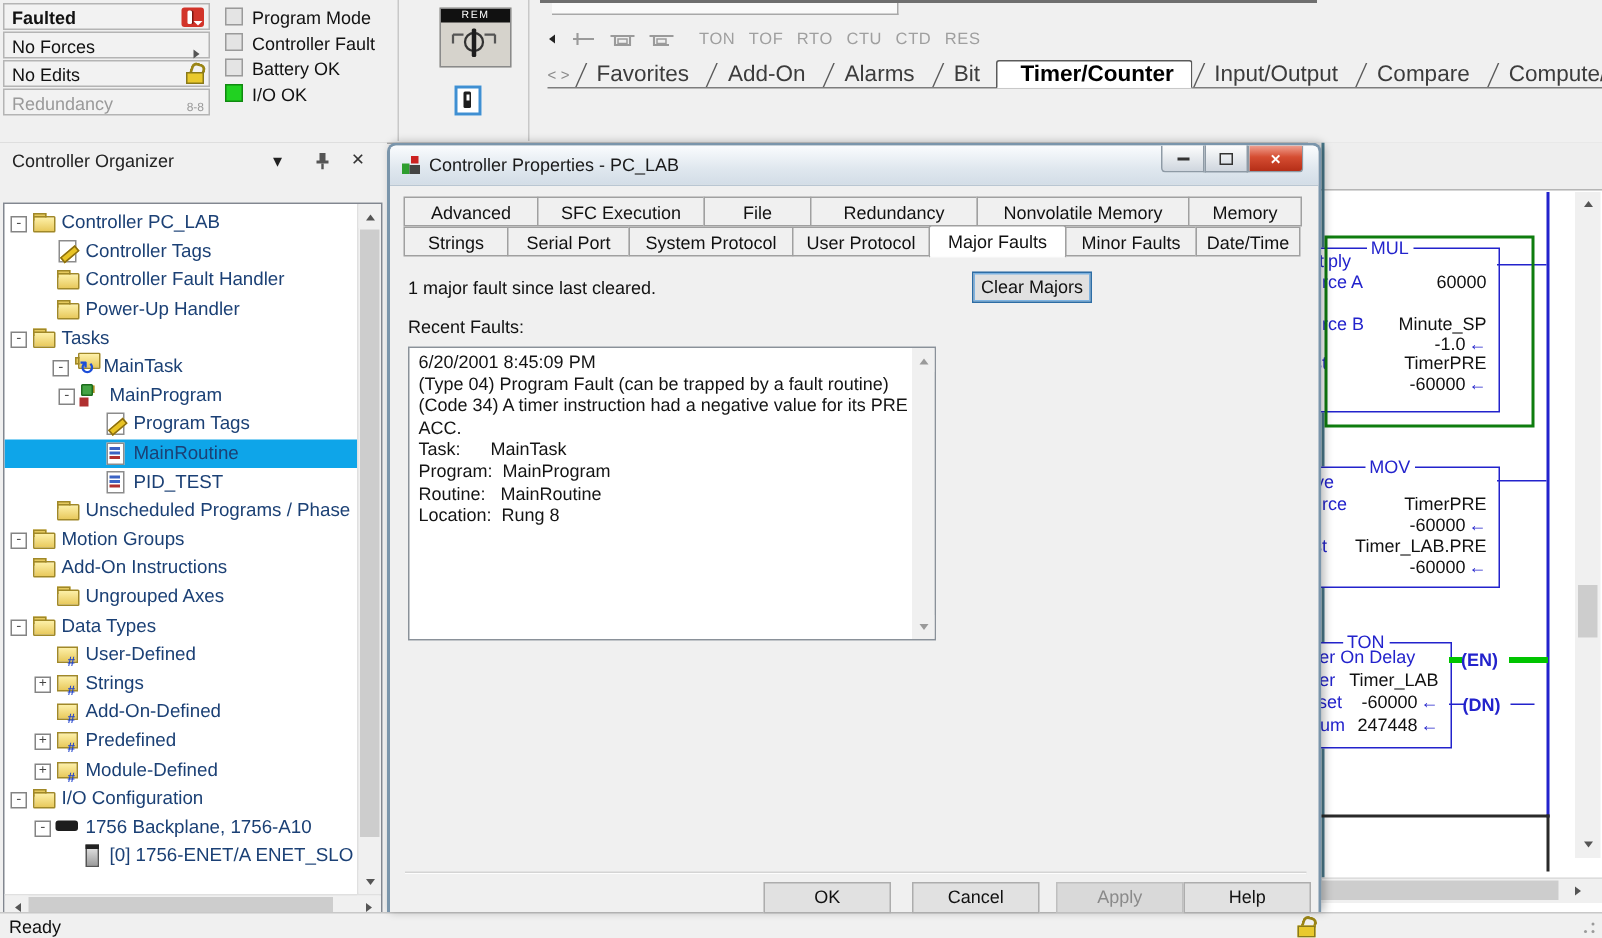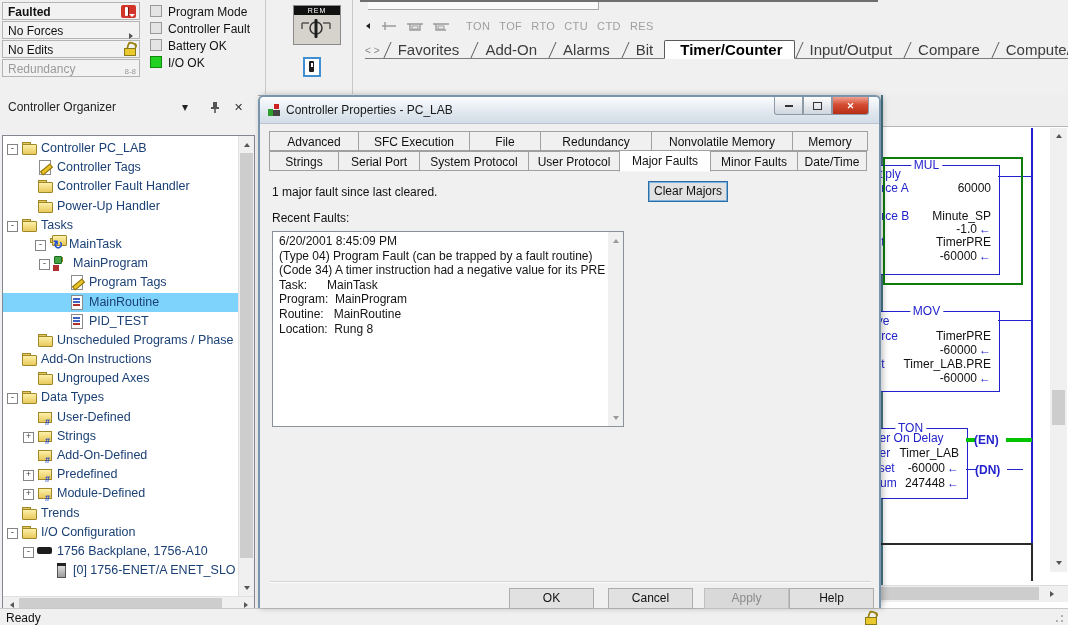--- a/index.html
+++ b/index.html
@@ -43,21 +43,21 @@
   .tu{width:0;height:0;border-left:3px solid transparent;border-right:3px solid transparent;border-bottom:4px solid #555}
   .td{width:0;height:0;border-left:3px solid transparent;border-right:3px solid transparent;border-top:4px solid #555}
   .tl{width:0;height:0;border-top:3px solid transparent;border-bottom:3px solid transparent;border-right:4px solid #555}
   .tr{width:0;height:0;border-top:3px solid transparent;border-bottom:3px solid transparent;border-left:4px solid #555}
 
   
   #organizer{left:0;top:95px;width:258px;height:506px;background:#f0f0f0}
   #orghdr{position:absolute;left:0;top:0;width:100%;height:24px;line-height:24px;padding-left:8px;box-sizing:border-box;color:#222}
   #treebox{position:absolute;left:2px;top:40px;width:253px;height:478px;background:#fff;border:1px solid #828790;box-sizing:border-box;overflow:hidden}
   .trow{height:19.2px;line-height:19.2px;white-space:nowrap;overflow:hidden;color:#1b4075;font-size:12.5px}
-  .trow.sel{background:#7dd3fc}
+  .trow.sel{background:#0ea5e9}
   .exp{display:inline-block;width:9px;height:9px;border:1px solid #848484;background:#fff;color:#444;
        font:9px/8px "Liberation Mono",monospace;text-align:center;margin-right:3px;vertical-align:1px}
   .exp.noexp{visibility:hidden}
   .ic{display:inline-block;position:relative;width:17px;height:14px;margin-right:3px;vertical-align:-3px}
   .i-folder::before{content:'';position:absolute;left:1px;top:1px;width:7px;height:3px;background:#e5c95e;border:1px solid #a08828}
   .i-folder::after{content:'';position:absolute;left:1px;top:3px;width:13px;height:9px;background:linear-gradient(#fdf0a8,#e8c95c);border:1px solid #a08828;border-radius:1px}
   .i-tags::before{content:'';position:absolute;left:2px;top:0;width:10px;height:13px;background:#fff;border:1px solid #8c8c8c}
   .i-tags::after{content:'';position:absolute;left:3px;top:7px;width:11px;height:3px;background:#e8c324;border:1px solid #8a6d12;transform:rotate(-40deg)}
   .i-routine::before{content:'';position:absolute;left:2px;top:0;width:10px;height:13px;background:#fff;border:1px solid #8c8c8c}
   .i-routine::after{content:'';position:absolute;left:4px;top:3px;width:7px;height:2px;background:#3b63c4;box-shadow:0 3px 0 #3b63c4,0 6px 0 #b03030}
@@ -287,29 +287,29 @@
       <div class="trow" style="padding-left:20px"><span class="exp noexp"></span><span class="ic i-tags"></span><span>Controller Tags</span></div>
       <div class="trow" style="padding-left:20px"><span class="exp noexp"></span><span class="ic i-folder"></span><span>Controller Fault Handler</span></div>
       <div class="trow" style="padding-left:20px"><span class="exp noexp"></span><span class="ic i-folder"></span><span>Power-Up Handler</span></div>
       <div class="trow" style="padding-left:4px"><span class="exp">-</span><span class="ic i-folder"></span><span>Tasks</span></div>
       <div class="trow" style="padding-left:32px"><span class="exp">-</span><span class="ic i-folder i-task"></span><span>MainTask</span></div>
       <div class="trow" style="padding-left:36px"><span class="exp">-</span><span class="ic i-folder i-program"></span><span>MainProgram</span></div>
       <div class="trow" style="padding-left:52px"><span class="exp noexp"></span><span class="ic i-tags"></span><span>Program Tags</span></div>
       <div class="trow sel" style="padding-left:52px"><span class="exp noexp"></span><span class="ic i-routine"></span><span>MainRoutine</span></div>
       <div class="trow" style="padding-left:52px"><span class="exp noexp"></span><span class="ic i-routine"></span><span>PID_TEST</span></div>
       <div class="trow" style="padding-left:20px"><span class="exp noexp"></span><span class="ic i-folder"></span><span>Unscheduled Programs / Phase</span></div>
+      <div class="trow" style="padding-left:4px"><span class="exp">-</span><span class="ic i-folder"></span><span>Motion Groups</span></div>
       <div class="trow" style="padding-left:4px"><span class="exp noexp"></span><span class="ic i-folder"></span><span>Add-On Instructions</span></div>
       <div class="trow" style="padding-left:20px"><span class="exp noexp"></span><span class="ic i-folder"></span><span>Ungrouped Axes</span></div>
       <div class="trow" style="padding-left:4px"><span class="exp">-</span><span class="ic i-folder"></span><span>Data Types</span></div>
       <div class="trow" style="padding-left:20px"><span class="exp noexp"></span><span class="ic i-dtype"></span><span>User-Defined</span></div>
       <div class="trow" style="padding-left:20px"><span class="exp">+</span><span class="ic i-dtype"></span><span>Strings</span></div>
       <div class="trow" style="padding-left:20px"><span class="exp noexp"></span><span class="ic i-dtype"></span><span>Add-On-Defined</span></div>
       <div class="trow" style="padding-left:20px"><span class="exp">+</span><span class="ic i-dtype"></span><span>Predefined</span></div>
       <div class="trow" style="padding-left:20px"><span class="exp">+</span><span class="ic i-dtype"></span><span>Module-Defined</span></div>
-      <div class="trow" style="padding-left:4px"><span class="exp noexp"></span><span class="ic i-folder"></span><span>Trends</span></div>
       <div class="trow" style="padding-left:4px"><span class="exp">-</span><span class="ic i-folder"></span><span>I/O Configuration</span></div>
       <div class="trow" style="padding-left:20px"><span class="exp">-</span><span class="ic i-backplane"></span><span>1756 Backplane, 1756-A10</span></div>
       <div class="trow" style="padding-left:36px"><span class="exp noexp"></span><span class="ic i-module"></span><span>[0] 1756-ENET/A ENET_SLO</span></div>
     </div>
 
     <div class="sb" style="right:0;top:0;width:15px;height:461px;border-left:1px solid #e0e0e0">
       <div class="sbtn" style="left:0;top:1px">
           <span class="tu"></span>
         </div>
       <div class="thumb" style="left:1px;top:17px;width:13px;height:405px"></div>
@@ -369,20 +369,21 @@
 
   <div class="abs" style="left:12px;top:88px">1 major fault since last cleared.</div>
   <div class="btn focusblue" style="left:388px;top:84px;width:80px">Clear Majors</div>
   <div class="abs" style="left:12px;top:114px">Recent Faults:</div>
 
   <div id="faultbox">
     <div style="padding-top:2px">
       <div class="fline">6/20/2001 8:45:09 PM</div>
       <div class="fline">(Type 04) Program Fault (can be trapped by a fault routine)</div>
       <div class="fline">(Code 34) A timer instruction had a negative value for its PRE or</div>
+      <div class="fline">ACC.</div>
       <div class="fline">Task:      MainTask</div>
       <div class="fline">Program:  MainProgram</div>
       <div class="fline">Routine:   MainRoutine</div>
       <div class="fline">Location:  Rung 8</div>
     </div>
     <div class="sb" style="right:0;top:0;width:15px;height:194px">
       <div class="sbtn" style="left:0;top:1px">
           <span class="tu" style="border-bottom-color:#9a9a9a"></span>
         </div>
       <div class="sbtn" style="left:0;top:178px">

